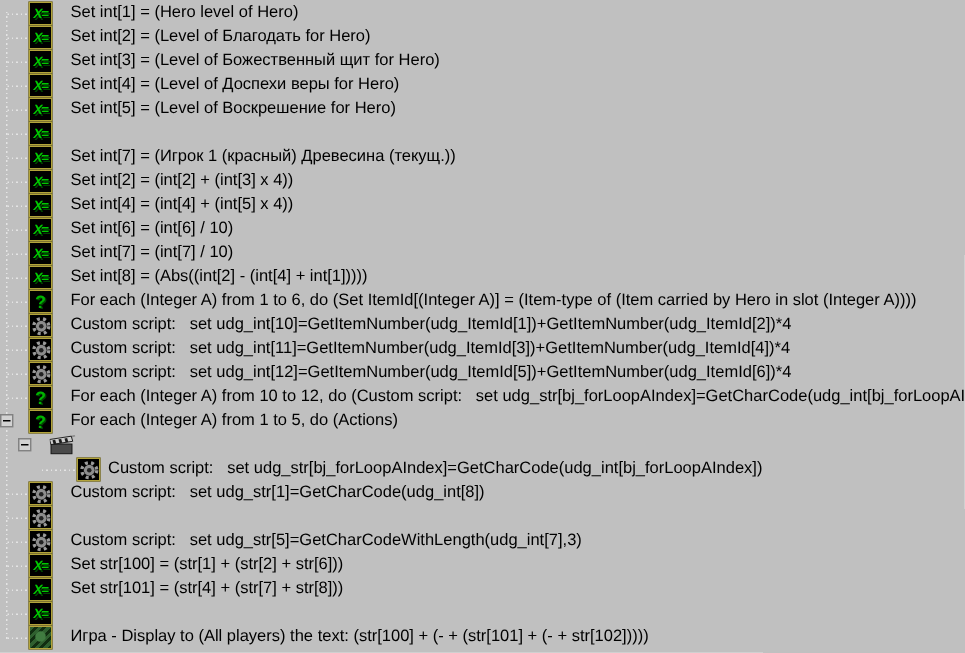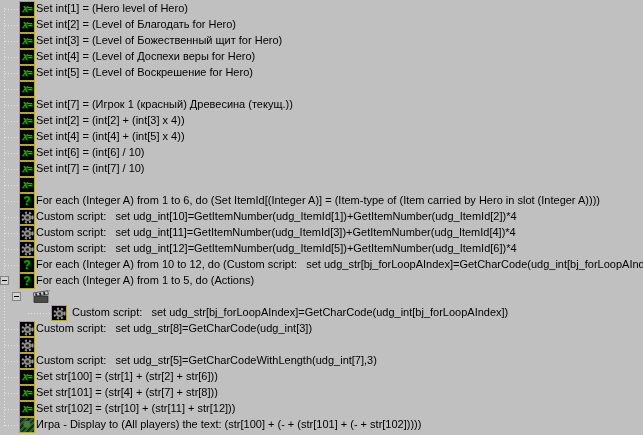--- a/index.html
+++ b/index.html
@@ -18,21 +18,21 @@
     position:absolute;left:5px;top:8px;width:14px;height:1px;
     background:repeating-linear-gradient(to right,#e4e4e4 0 1px,transparent 1px 3px);
   }
   .in2 .stub{left:28px;width:22px}
   .ic{
     position:absolute;left:19px;top:0;width:16px;height:16px;box-sizing:border-box;
     display:flex;align-items:center;justify-content:center;overflow:hidden;
   }
   .in1 .ic{left:33px}
   .in2 .ic{left:51px}
-  .label{position:absolute;left:36px;top:0;line-height:15px;white-space:pre}
+  .label{position:absolute;left:47px;top:0;line-height:15px;white-space:pre}
   .in1 .label{left:57px}
   .in2 .label{left:72px}
   .ic-set,.ic-loop,.ic-script,.ic-game{background:#000;border:1px solid #b3a43b}
   .ic-set .g{
     font-style:italic;font-weight:700;font-size:9px;line-height:1;
     color:#00c800;letter-spacing:-1px;text-shadow:1px 1px 0 #004500;
   }
   .ic-loop .g{
     font-weight:700;font-size:12px;line-height:1;
     color:#00b400;text-shadow:1px 1px 0 #004500;
@@ -144,20 +144,21 @@
           <span class="g">X=</span>
         </span>
         <span class="label">Set int[7] = (int[7] / 10)</span>
       </div>
 
     <div class="row">
         <span class="stub"></span>
         <span class="ic ic-set">
           <span class="g">X=</span>
         </span>
+        <span class="label">Set int[8] = (Abs((int[2] - (int[4] + int[1]))))</span>
       </div>
 
     <div class="row">
         <span class="stub"></span>
         <span class="ic ic-loop">
           <span class="g">?</span>
         </span>
         <span class="label">For each (Integer A) from 1 to 6, do (Set ItemId[(Integer A)] = (Item-type of (Item carried by Hero in slot (Integer A))))</span>
       </div>
 
@@ -245,21 +246,21 @@
 
     <div class="row">
         <span class="stub"></span>
         <span class="ic ic-script">
           <svg width="13" height="13" viewBox="0 0 13 13">
             <circle cx="6.5" cy="6.5" r="5" fill="none" stroke="#9a9a9a" stroke-width="2.2" stroke-dasharray="2 2.1"></circle>
             <circle cx="6.5" cy="6.5" r="3.6" fill="#8d8d8d"></circle>
             <circle cx="6.5" cy="6.5" r="1.5" fill="#222"></circle>
           </svg>
         </span>
-        <span class="label">Custom script:   set udg_str[8]=GetCharCode(udg_int[3])</span>
+        <span class="label">Custom script:   set udg_str[1]=GetCharCode(udg_int[8])</span>
       </div>
 
     <div class="row">
         <span class="stub"></span>
         <span class="ic ic-script">
           <svg width="13" height="13" viewBox="0 0 13 13">
             <circle cx="6.5" cy="6.5" r="5" fill="none" stroke="#9a9a9a" stroke-width="2.2" stroke-dasharray="2 2.1"></circle>
             <circle cx="6.5" cy="6.5" r="3.6" fill="#8d8d8d"></circle>
             <circle cx="6.5" cy="6.5" r="1.5" fill="#222"></circle>
           </svg>
@@ -292,21 +293,20 @@
           <span class="g">X=</span>
         </span>
         <span class="label">Set str[101] = (str[4] + (str[7] + str[8]))</span>
       </div>
 
     <div class="row">
         <span class="stub"></span>
         <span class="ic ic-set">
           <span class="g">X=</span>
         </span>
-        <span class="label">Set str[102] = (str[10] + (str[11] + str[12]))</span>
       </div>
 
     <div class="row">
         <span class="stub"></span>
         <span class="ic ic-game"></span>
         <span class="label">Игра - Display to (All players) the text: (str[100] + (- + (str[101] + (- + str[102]))))</span>
       </div>
 
   </div>
 </div>

